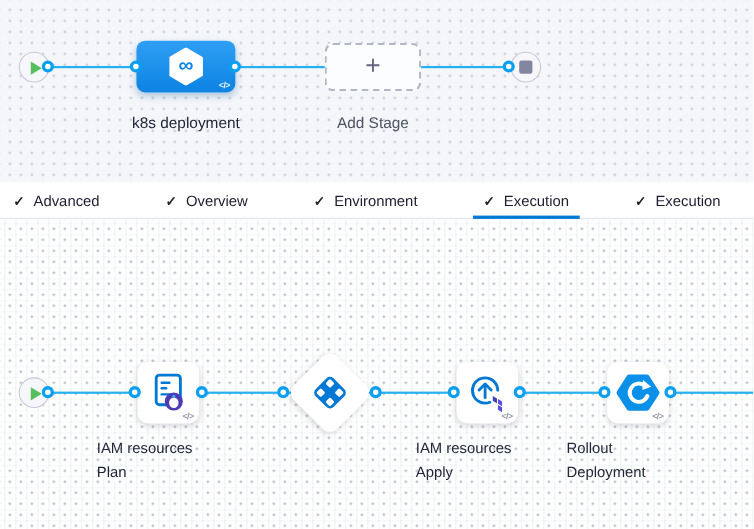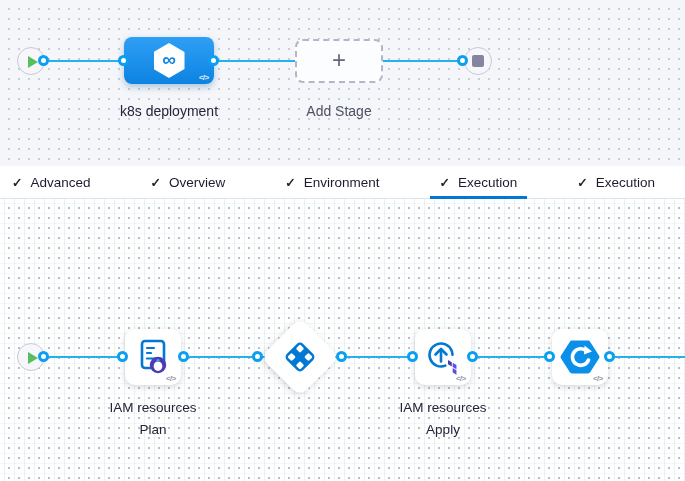--- a/index.html
+++ b/index.html
@@ -86,21 +86,21 @@
     box-shadow:0 2px 6px rgba(40,41,61,0.18);z-index:4;cursor:pointer;
     display:flex;align-items:center;justify-content:center;
   }
   .diamond{
     position:absolute;left:272px;top:130px;width:56px;height:56px;border-radius:10px;background:#fff;
     box-shadow:0 2px 6px rgba(40,41,61,0.18);transform:rotate(45deg);z-index:4;cursor:pointer;
     display:flex;align-items:center;justify-content:center;
   }
   .diamond .unrotate{transform:rotate(-45deg);display:flex;align-items:center;justify-content:center;}
   .step-label{
-    position:absolute;width:130px;text-align:center;font-size:13.5px;line-height:22px;
+    position:absolute;width:130px;font-size:13.5px;line-height:22px;
     color:#23263a;white-space:pre-line;z-index:2;
   }
 </style>
 </head>
 <body>
 
 <div class="screen">
 
   <div class="top-canvas">
     <div class="gline" style="left:44px;top:60px;width:419px;"></div>
@@ -218,15 +218,17 @@
     <div class="cdot" style="left:336px;top:152px;"></div>
     <div class="cdot" style="left:407px;top:152px;"></div>
     <div class="cdot" style="left:467px;top:152px;"></div>
     <div class="cdot" style="left:544px;top:152px;"></div>
     <div class="cdot" style="left:604px;top:152px;"></div>
 
     <div class="step-label" style="left:88px;top:198px;">IAM resources
 Plan</div>
     <div class="step-label" style="left:378px;top:198px;">IAM resources
 Apply</div>
+    <div class="step-label" style="left:515px;top:198px;">Rollout
+Deployment</div>
   </div>
 
 </div>
 
 </body></html>

